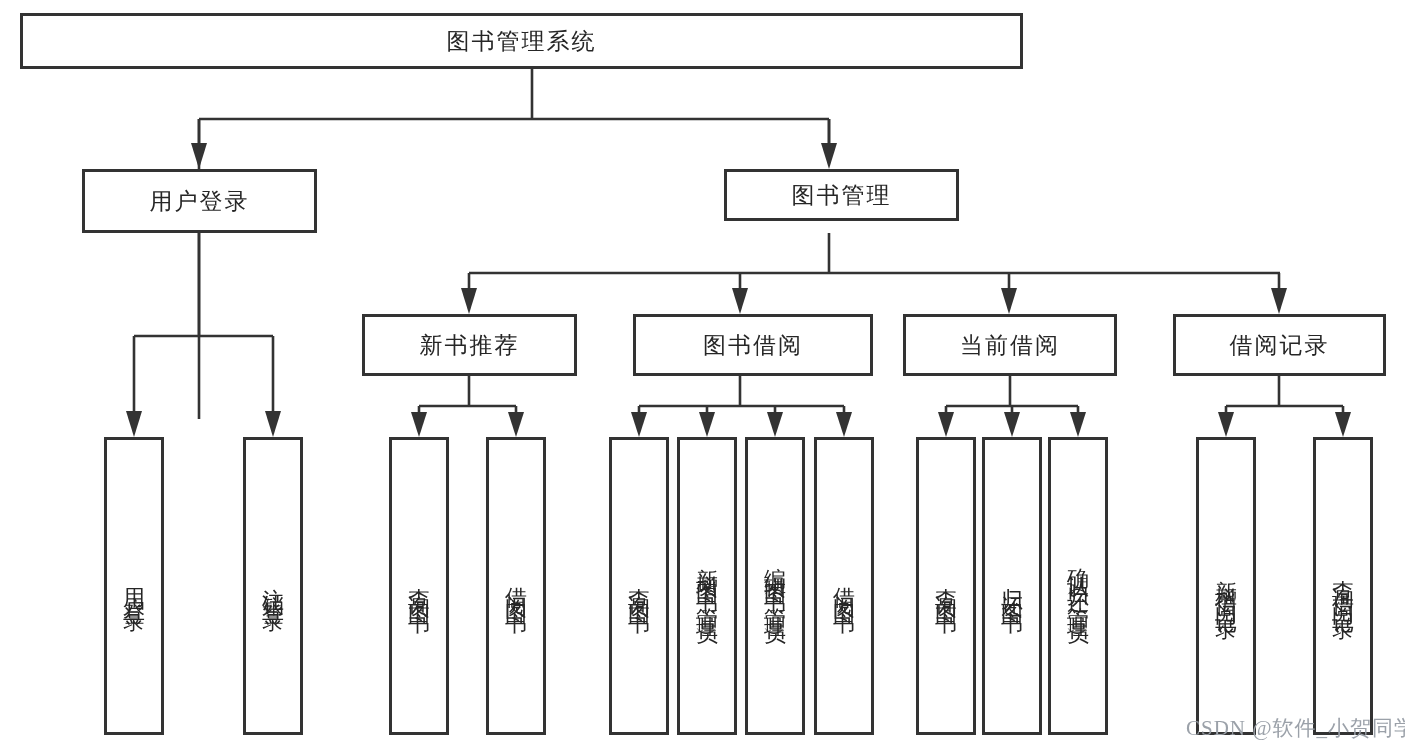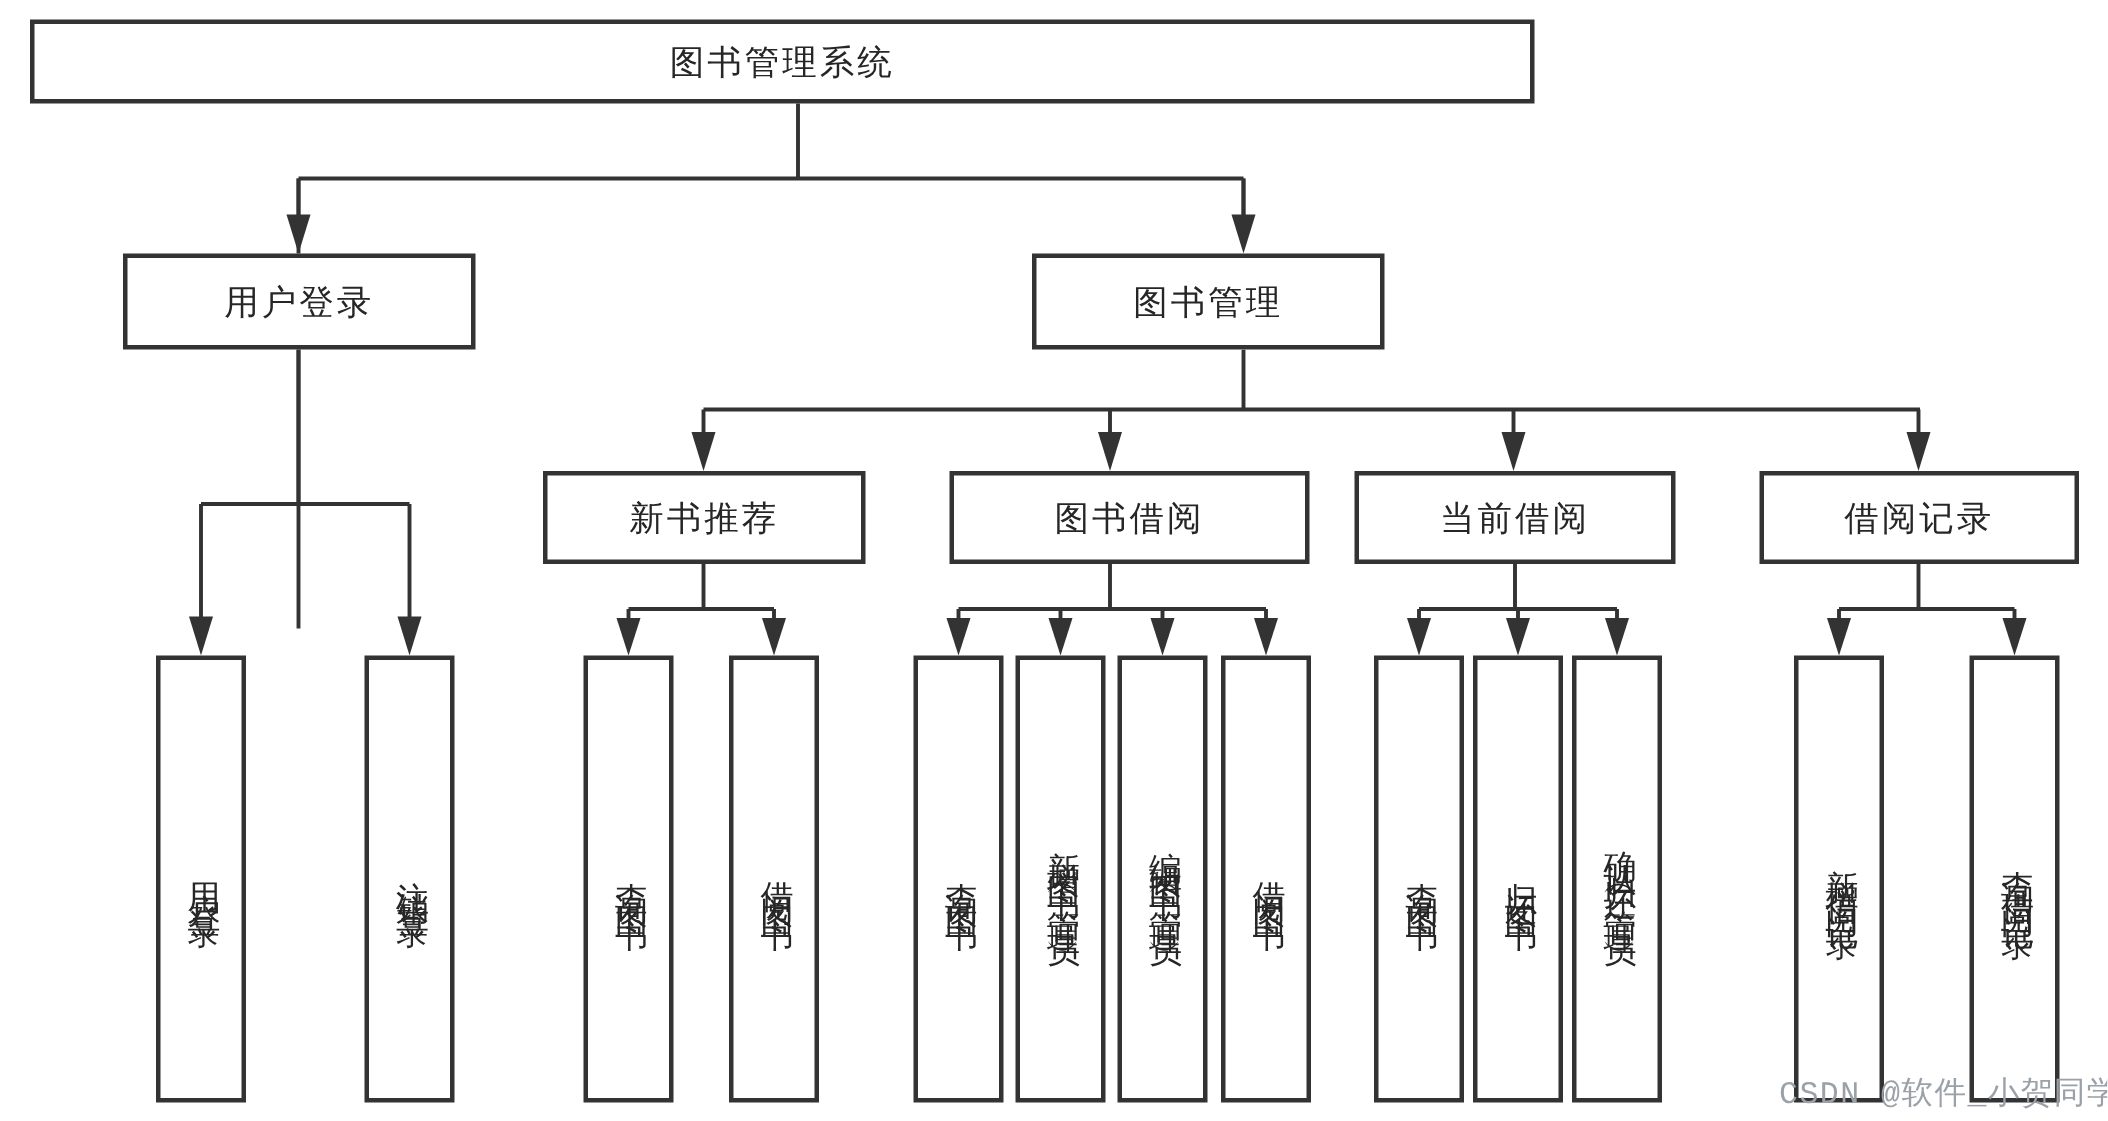--- a/index.html
+++ b/index.html
@@ -1,21 +1,21 @@
 <!DOCTYPE html>
 <html><head>
 <meta charset="utf-8">
 <style>
   html, body { margin: 0; padding: 0; background: #ffffff; }
   .canvas {
     position: relative;
     width: 1405px;
     height: 747px;
     background: #ffffff;
-    font-family: Liberation Mono, monospace;
+    font-family: Liberation Serif, serif;
     overflow: hidden;
   }
   .connectors {
     position: absolute;
     left: 0; top: 0;
     width: 1405px; height: 747px;
   }
   .node {
     position: absolute;
     box-sizing: border-box;
@@ -23,21 +23,21 @@
     border: 3px solid #333333;
     color: #262626;
     display: flex;
     align-items: center;
     justify-content: center;
     text-align: center;
   }
   .hlabel { font-size: 23px; letter-spacing: 2px; white-space: nowrap; }
   .node-root   { left: 20px;  top: 13px;  width: 1003px; height: 56px; }
   .node-l2-a   { left: 82px;  top: 169px; width: 235px;  height: 64px; }
-  .node-l2-b   { left: 688px; top: 169px; width: 235px;  height: 64px; }
+  .node-l2-b   { left: 724px; top: 169px; width: 235px;  height: 52px; }
   .node-l3     { top: 314px;  height: 62px; }
   .node-l3-a   { left: 362px;  width: 215px; text-align: center; }
   .node-l3-b   { left: 633px;  width: 240px; }
   .node-l3-c   { left: 903px;  width: 214px; }
   .node-l3-d   { left: 1173px; width: 213px; }
   .leaf        { top: 437px; height: 298px; width: 60px; }
   .leaf span {
     writing-mode: vertical-rl;
     text-orientation: mixed;
     font-size: 22px;

